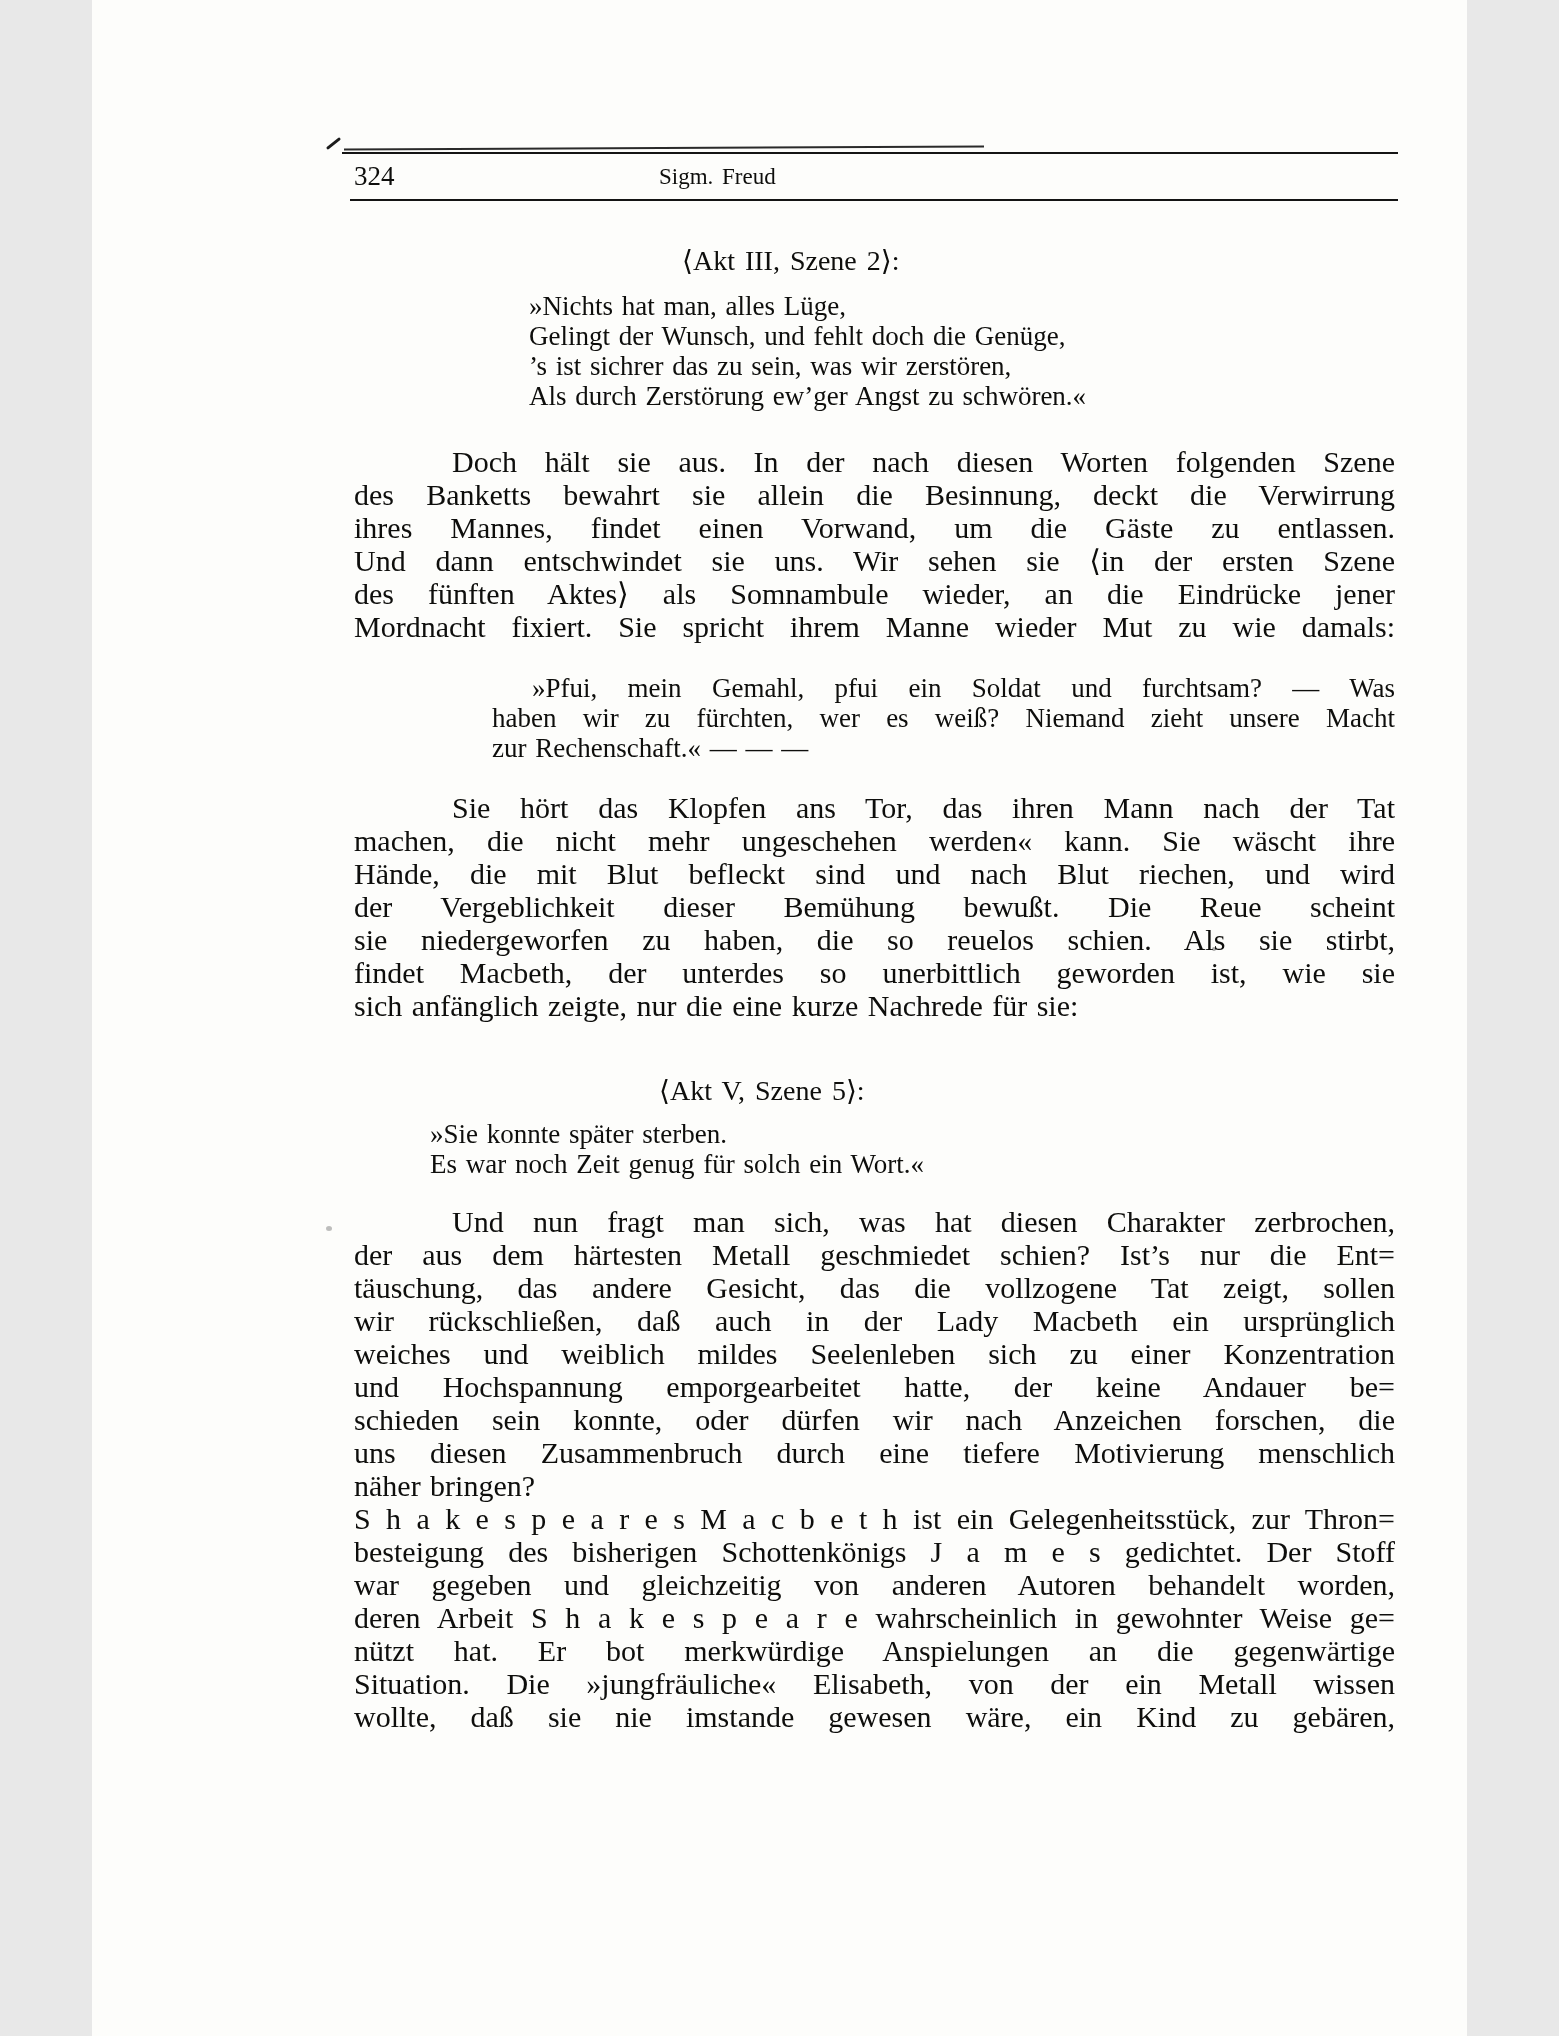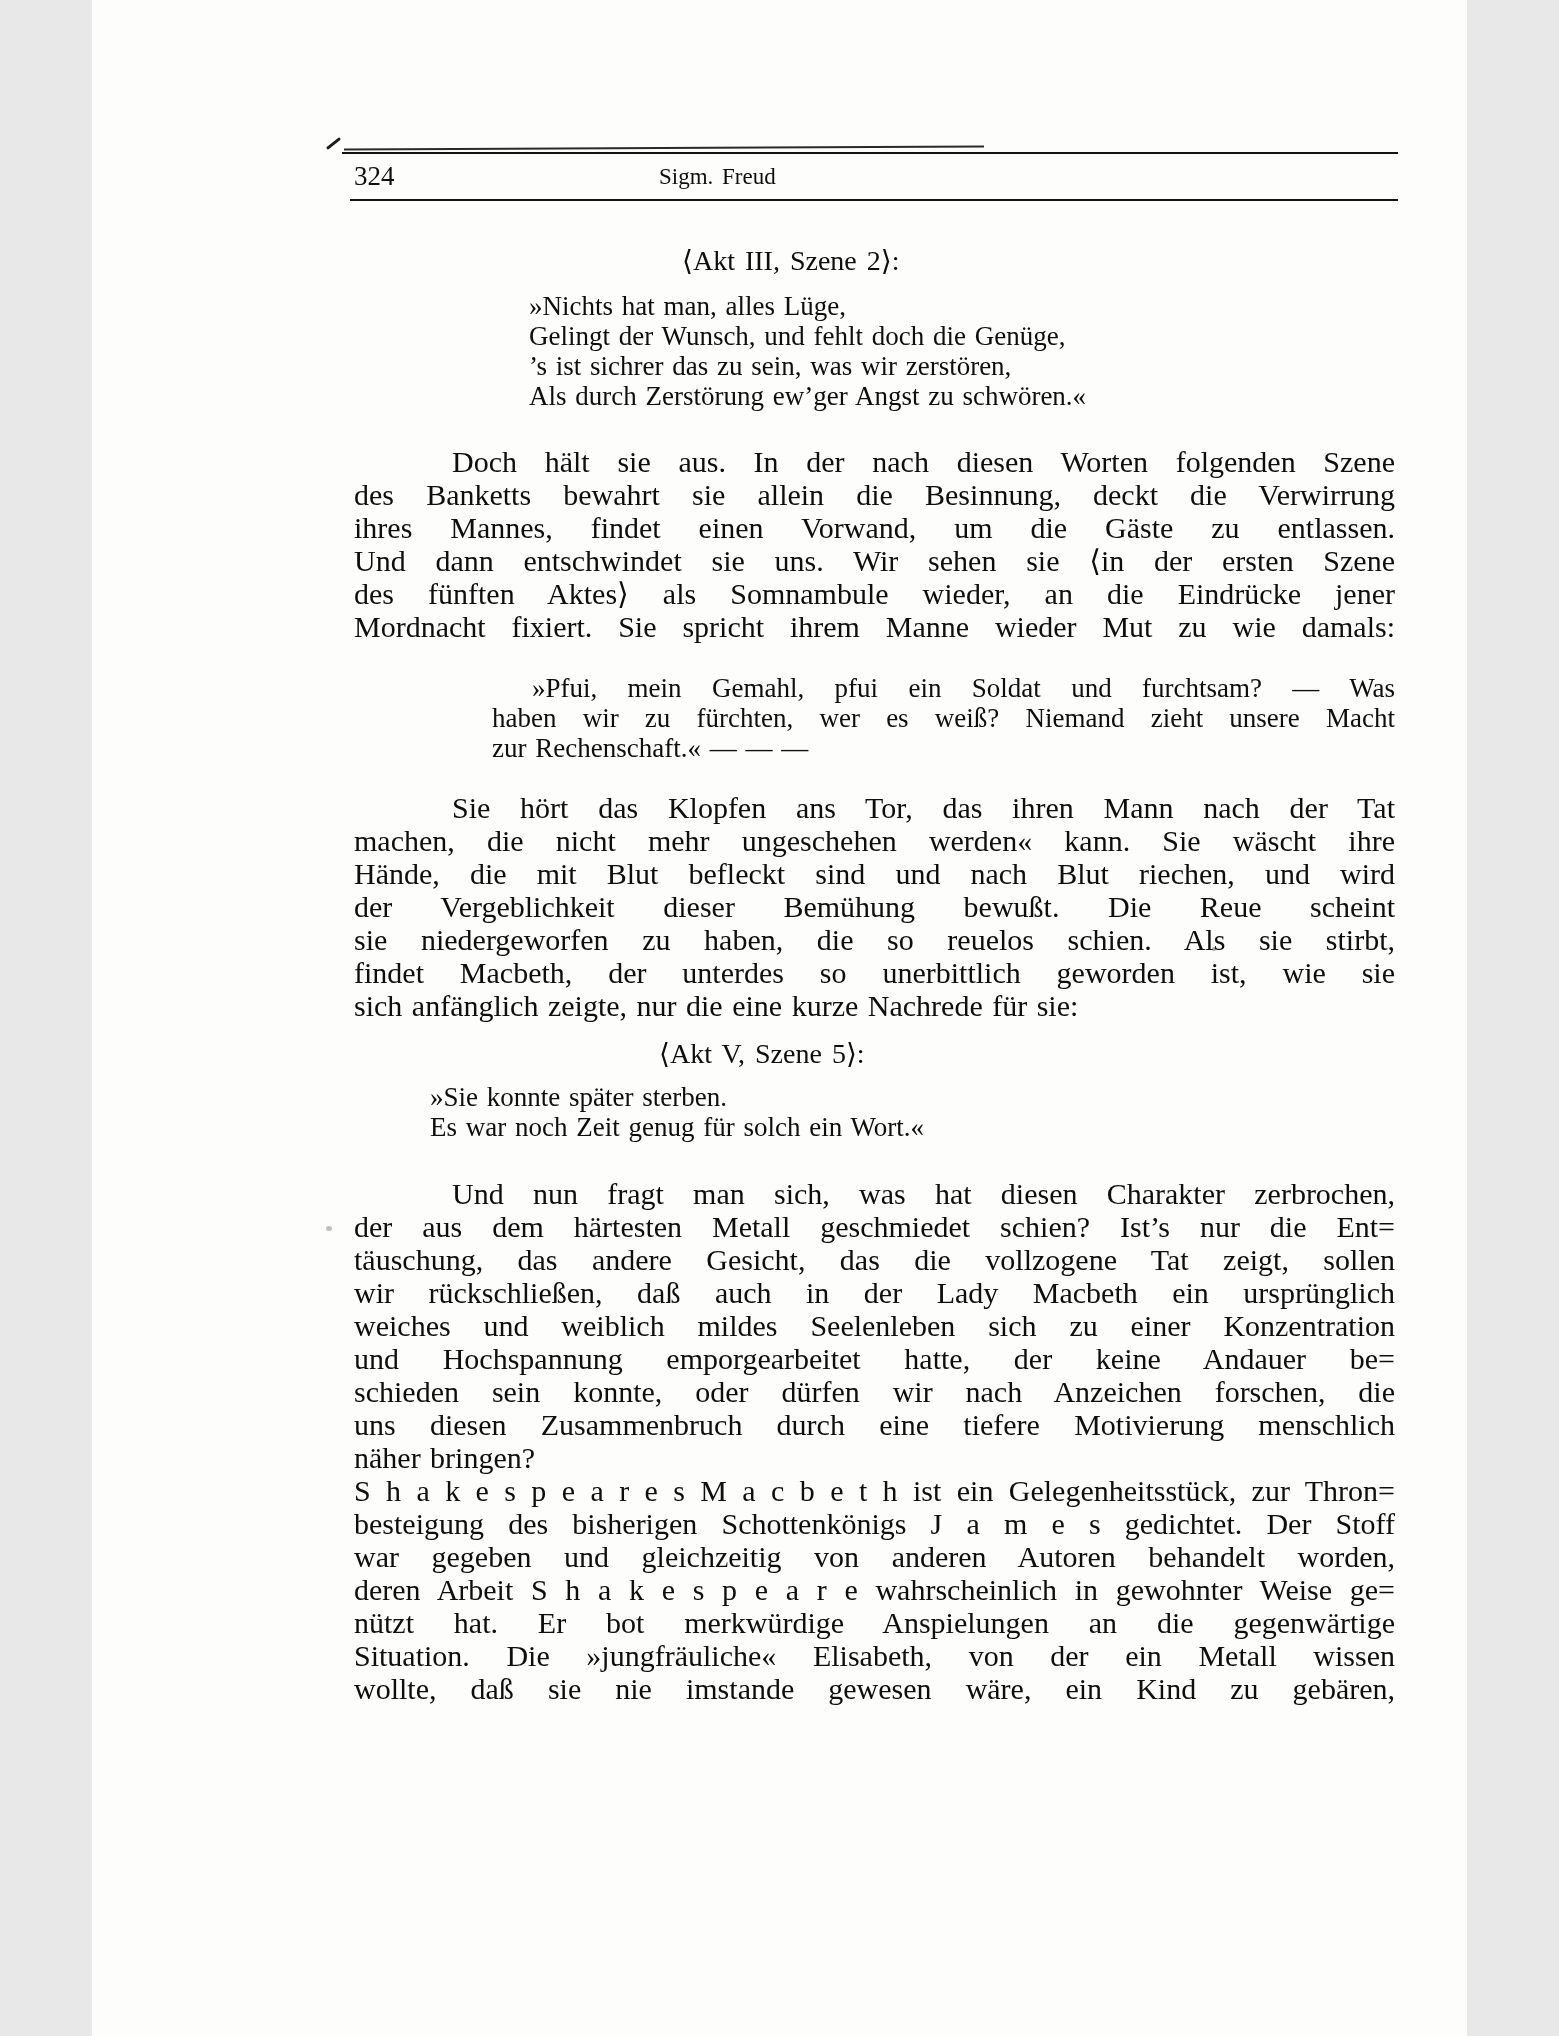--- a/index.html
+++ b/index.html
@@ -39,28 +39,28 @@
     font-size:27px; line-height:30px;
     text-align:justify; text-align-last:justify;
     word-spacing:2px;
   }
   .nj { text-align:left; text-align-last:left; }
   .ind { text-indent:98px; }
   .qind { text-indent:40px; }
 
   .heading { font-size:28px; line-height:33px; word-spacing:3px; }
   .h1 { margin-left:328px; }
-  .h2 { margin-left:305px; margin-top:15px; }
+  .h2 { margin-left:305px; margin-top:52px; }
 
   .poem   { margin-left:175px; margin-top:14px; word-spacing:5px; }
   .para1  { margin-top:34px; }
   .quote2 { margin-left:138px; width:903px; margin-top:30px; }
   .para2  { margin-top:28px; }
   .quote3 { margin-left:76px; margin-top:12px; word-spacing:5px; }
-  .para3  { margin-top:35px; }
+  .para3  { margin-top:26px; }
   .para4  { margin-top:0; }
 
   .speck { position:absolute; background:#6f6f6f; border-radius:50%; opacity:0.45; }
 </style>
 </head>
 <body>
 
 <div class="page">
 
   <div class="pen-tick"></div>

